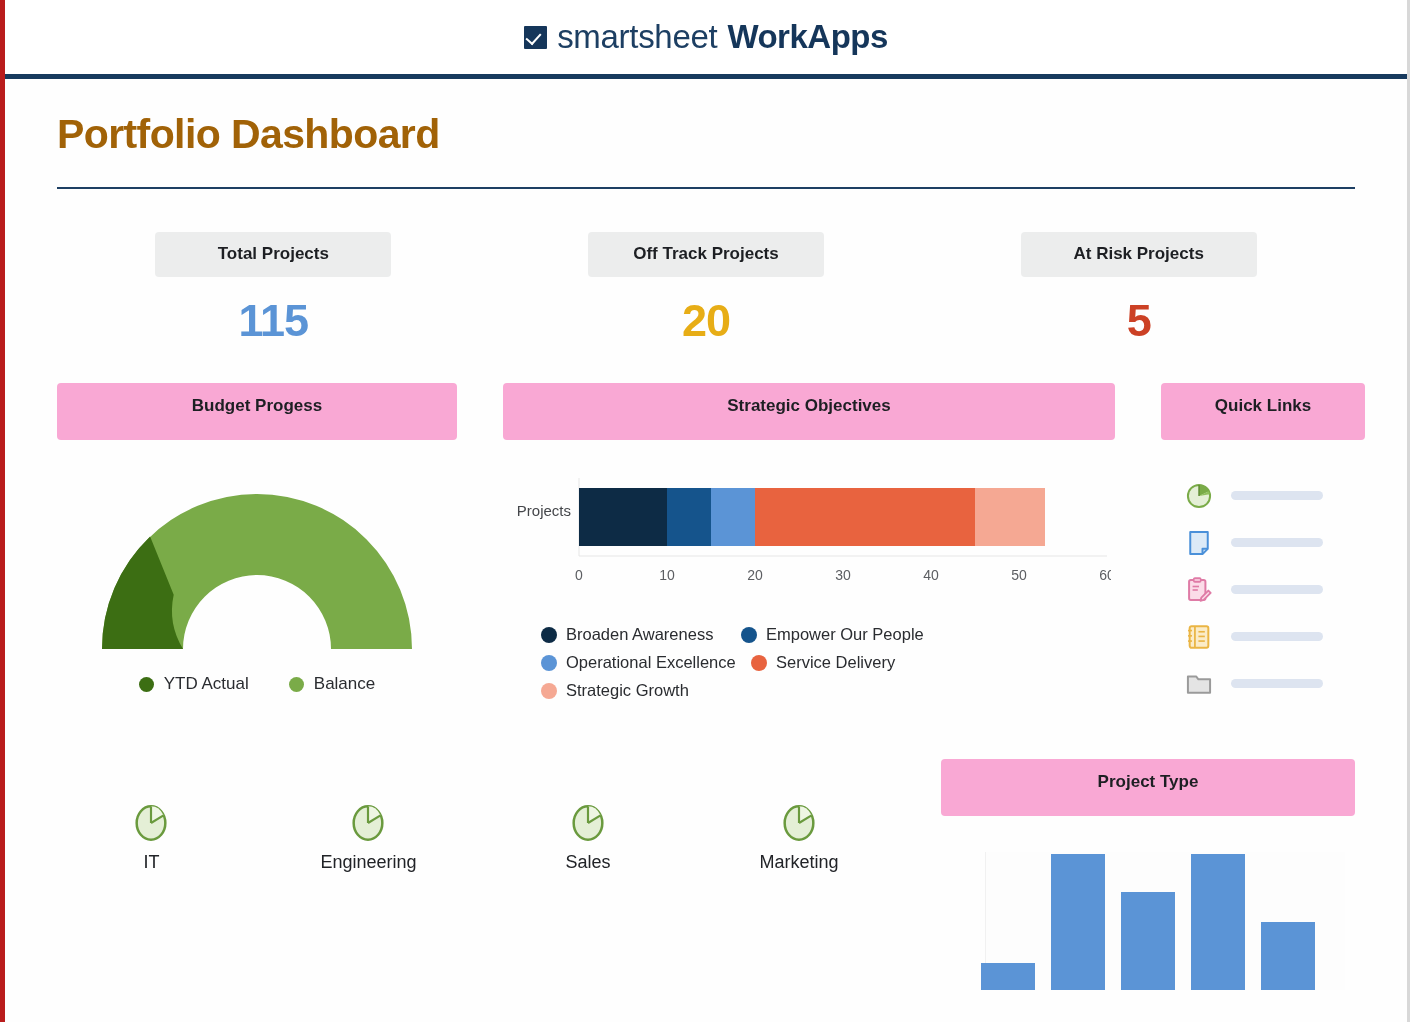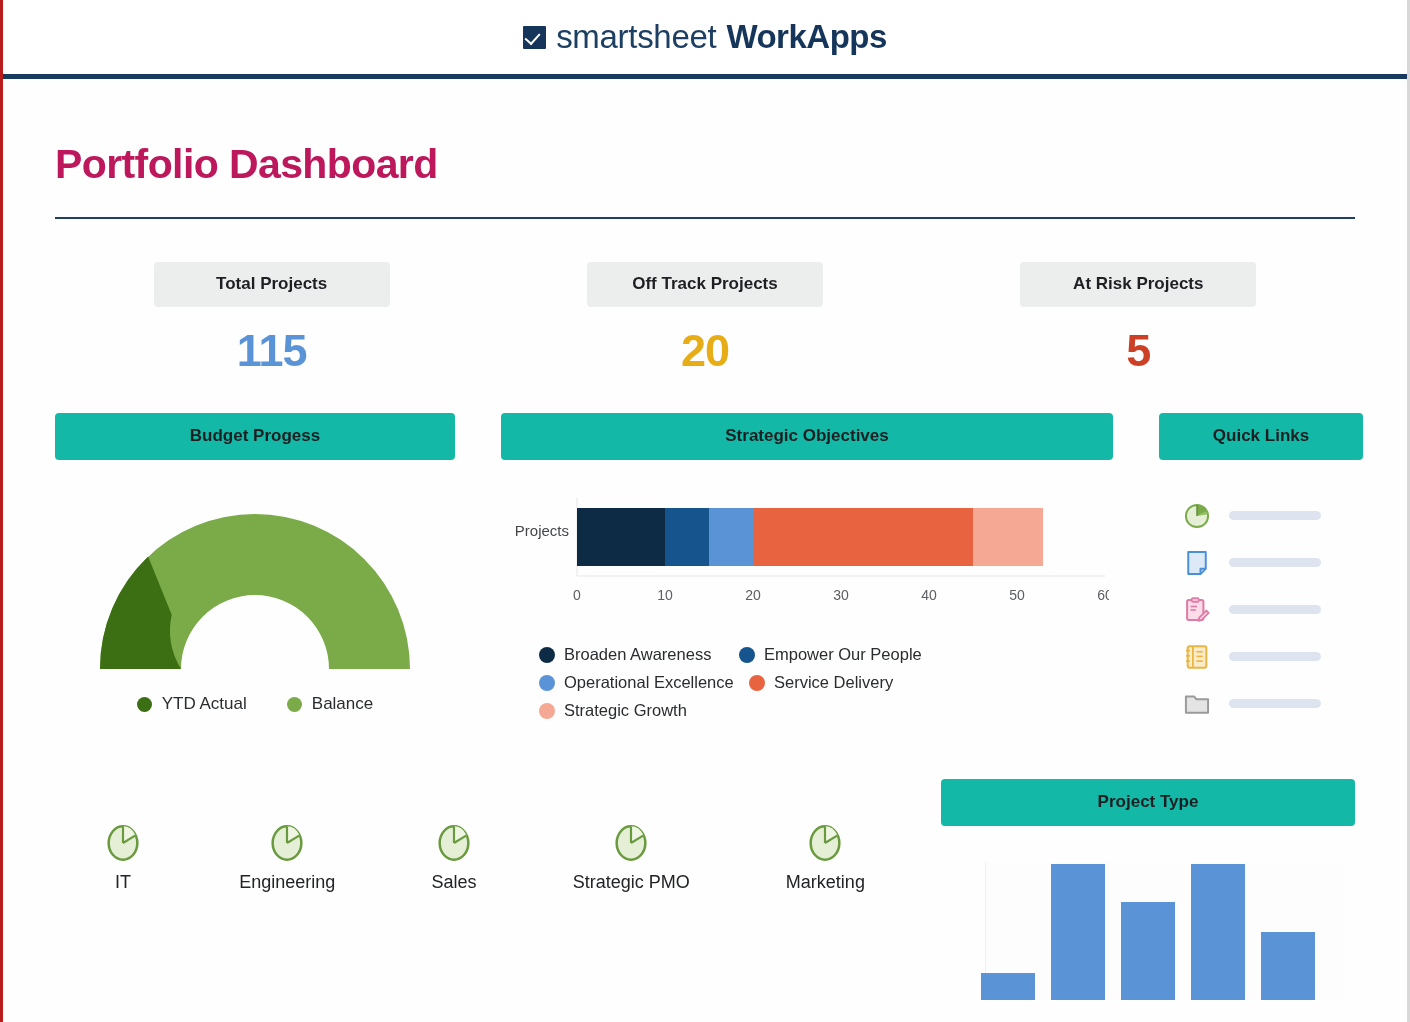--- a/index.html
+++ b/index.html
@@ -6,21 +6,21 @@
   html, body {
     width: 1410px; height: 1022px;
     background: #ffffff;
     font-family: "Liberation Sans", sans-serif;
     overflow: hidden;
   }
   #app {
     position: relative;
     width: 1410px; height: 1022px;
     background: #fefefe;
-    border-left: 3px solid #b91c1c;
+    border-left: 5px solid #b91c1c;
     border-right: 3px solid #d8d8d8;
   }
 
   
   .brand-bar {
     height: 74px;
     display: flex; align-items: center; justify-content: center;
     background: #ffffff;
   }
   .brand-logo { display: flex; align-items: center; gap: 10px; }
@@ -47,23 +47,23 @@
   .brand-bold {
     font-size: 33px; font-weight: 700; color: #15365a;
     letter-spacing: -0.5px;
   }
   .brand-rule { height: 5px; background: #173a5e; }
 
   
   .page { padding: 0 52px; }
 
   .page-title {
-    font-size: 41px; font-weight: 700; color: #be185d;
+    font-size: 41px; font-weight: 700; color: #a16207;
     letter-spacing: -0.6px;
-    margin-top: 62px;
+    margin-top: 32px;
   }
   .title-rule {
     height: 2px; background: #1d3f63;
     margin-top: 29px;
   }
 
   
   .kpi-row {
     display: flex;
     margin-top: 43px;
@@ -87,25 +87,25 @@
     letter-spacing: -1px;
   }
 
   
   .mid-row {
     display: flex;
     margin-top: 36px;
     gap: 46px;
   }
   .panel-head {
-    background: #14b8a6;
+    background: #f9a8d4;
     border-radius: 4px;
     text-align: center;
     font-size: 17px; font-weight: 700; color: #1d1f23;
-    padding: 13px 0 14px;
+    padding: 13px 0 24px;
   }
   .col-budget { width: 400px; flex: 0 0 400px; }
   .col-strategic { flex: 1 1 auto; }
   .col-quick { width: 204px; flex: 0 0 204px; }
 
   
   .gauge-wrap {
     height: 175px;
     display: flex; align-items: flex-end; justify-content: center;
     margin-top: 37px;
@@ -411,41 +411,30 @@
               <svg width="40" height="40" viewBox="0 0 24 24">
                 <ellipse cx="12" cy="12" rx="8.6" ry="10" fill="#e4efd6" stroke="#6a9a3e" stroke-width="1.5"></ellipse>
                 <path d="M12 12 L12 2 A8.6 10 0 0 1 19.5 7.4 Z" fill="#eef6e3"></path>
                 <line x1="12" y1="12" x2="12" y2="2" stroke="#6a9a3e" stroke-width="1.3"></line>
                 <line x1="12" y1="12" x2="19.5" y2="7.4" stroke="#6a9a3e" stroke-width="1.3"></line>
               </svg>
             </span>
             <span class="dept-label">Sales</span>
           </div>
 
+
           <div class="dept-item">
             <span>
               <svg width="40" height="40" viewBox="0 0 24 24">
                 <ellipse cx="12" cy="12" rx="8.6" ry="10" fill="#e4efd6" stroke="#6a9a3e" stroke-width="1.5"></ellipse>
                 <path d="M12 12 L12 2 A8.6 10 0 0 1 19.5 7.4 Z" fill="#eef6e3"></path>
                 <line x1="12" y1="12" x2="12" y2="2" stroke="#6a9a3e" stroke-width="1.3"></line>
                 <line x1="12" y1="12" x2="19.5" y2="7.4" stroke="#6a9a3e" stroke-width="1.3"></line>
               </svg>
             </span>
-            <span class="dept-label">Strategic PMO</span>
-          </div>
-
-          <div class="dept-item">
-            <span>
-              <svg width="40" height="40" viewBox="0 0 24 24">
-                <ellipse cx="12" cy="12" rx="8.6" ry="10" fill="#e4efd6" stroke="#6a9a3e" stroke-width="1.5"></ellipse>
-                <path d="M12 12 L12 2 A8.6 10 0 0 1 19.5 7.4 Z" fill="#eef6e3"></path>
-                <line x1="12" y1="12" x2="12" y2="2" stroke="#6a9a3e" stroke-width="1.3"></line>
-                <line x1="12" y1="12" x2="19.5" y2="7.4" stroke="#6a9a3e" stroke-width="1.3"></line>
-              </svg>
-            </span>
             <span class="dept-label">Marketing</span>
           </div>
 
         </div>
       </div>
 
       <div class="col-ptype">
         <div class="panel-head">Project Type</div>
 
         <div class="ptype-body">

